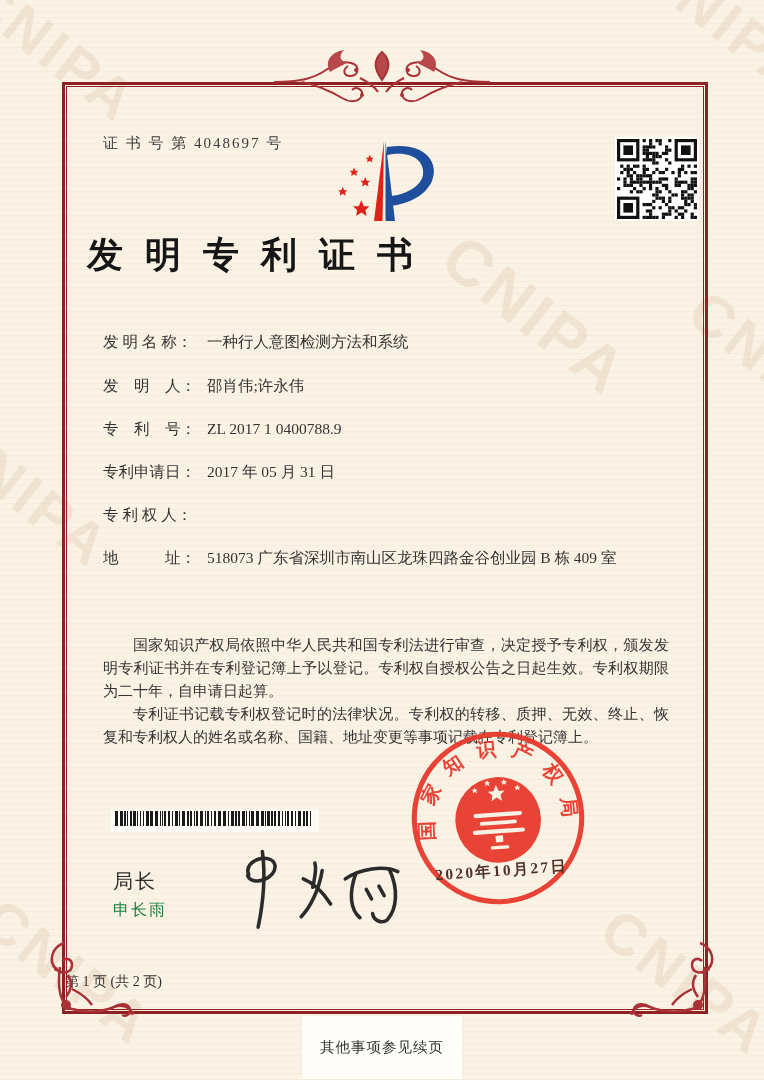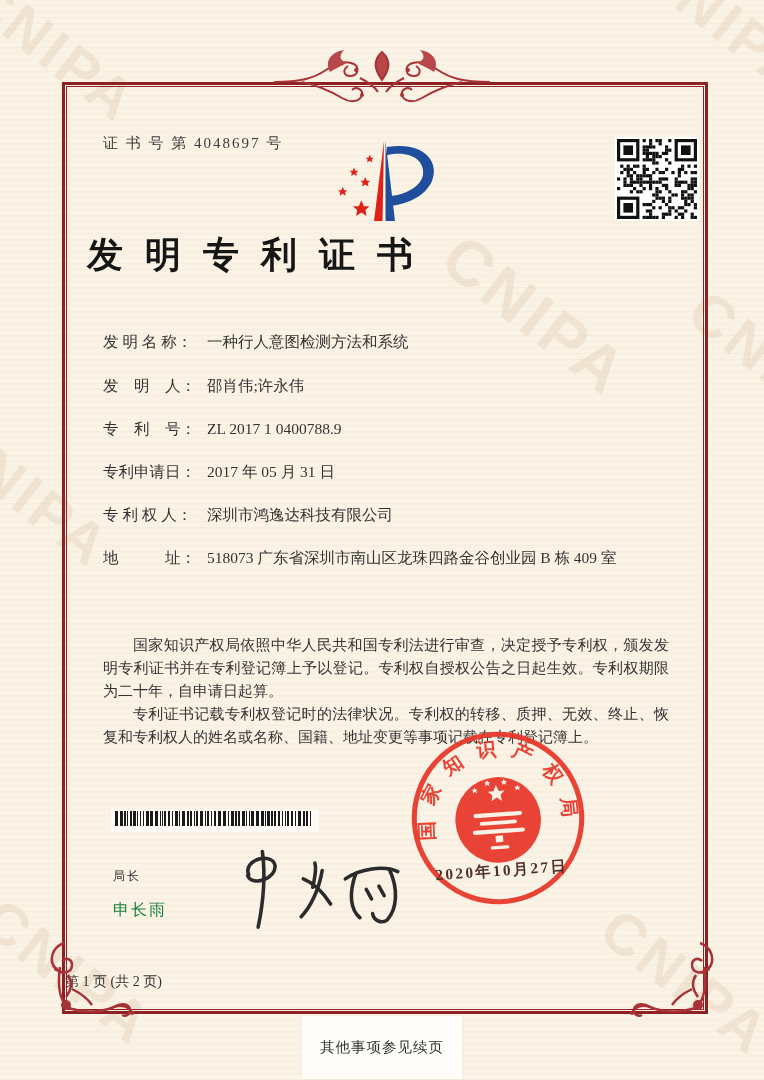--- a/index.html
+++ b/index.html
@@ -33,21 +33,21 @@
   .f-label{width:104px;white-space:pre;flex:none;}
   .f-value{max-width:440px;}
   .grant2{position:absolute;left:356px;top:0;display:flex;}
 
   .paras{position:absolute;left:38px;top:549px;width:566px;font-size:15px;
          line-height:23px;color:#333;text-align:justify;}
   .paras p{margin:0;text-indent:2em;}
 
   .barcode-wrap{position:absolute;left:46px;top:724px;background:rgba(255,255,255,0.65);padding:2px 4px;}
 
-  .signer-title{position:absolute;left:48px;top:783px;font-size:12px;color:#2e2e2e;letter-spacing:2px;}
+  .signer-title{position:absolute;left:48px;top:783px;font-size:20px;color:#2e2e2e;letter-spacing:2px;}
   .signer-name{position:absolute;left:48px;top:815px;font-size:16px;color:#15803d;letter-spacing:2px;}
   .signature{position:absolute;left:148px;top:762px;width:210px;height:90px;}
 
   .seal{position:absolute;left:405px;top:725px;width:186px;height:186px;z-index:3;
         transform:rotate(-4deg);opacity:0.94;}
 
   .page-no{position:absolute;left:0;right:0;top:888px;text-align:left;font-size:14px;color:#333;}
 
   .cont-note{position:absolute;top:1016px;left:50%;transform:translateX(-50%);
              background:#fffdf9;padding:22px 18px;font-size:14.5px;color:#333;
@@ -299,21 +299,20 @@
     <div class="f-row" style="top:333px">
       <span class="f-label">专　利　号：</span>
       <span class="f-value">ZL 2017 1 0400788.9</span>
     </div>
     <div class="f-row" style="top:376px">
       <span class="f-label">专利申请日：</span>
       <span class="f-value">2017 年 05 月 31 日</span>
     </div>
     <div class="f-row" style="top:419px">
       <span class="f-label">专 利 权 人：</span>
-      <span class="f-value">深圳市鸿逸达科技有限公司</span>
     </div>
     <div class="f-row" style="top:462px">
       <span class="f-label">地　　　址：</span>
       <span class="f-value" style="max-width:432px">518073 广东省深圳市南山区龙珠四路金谷创业园 B 栋 409 室</span>
     </div>
 
 
     <div class="paras">
       <p>国家知识产权局依照中华人民共和国专利法进行审查，决定授予专利权，颁发发明专利证书并在专利登记簿上予以登记。专利权自授权公告之日起生效。专利权期限为二十年，自申请日起算。</p>
       <p>专利证书记载专利权登记时的法律状况。专利权的转移、质押、无效、终止、恢复和专利权人的姓名或名称、国籍、地址变更等事项记载在专利登记簿上。</p>

